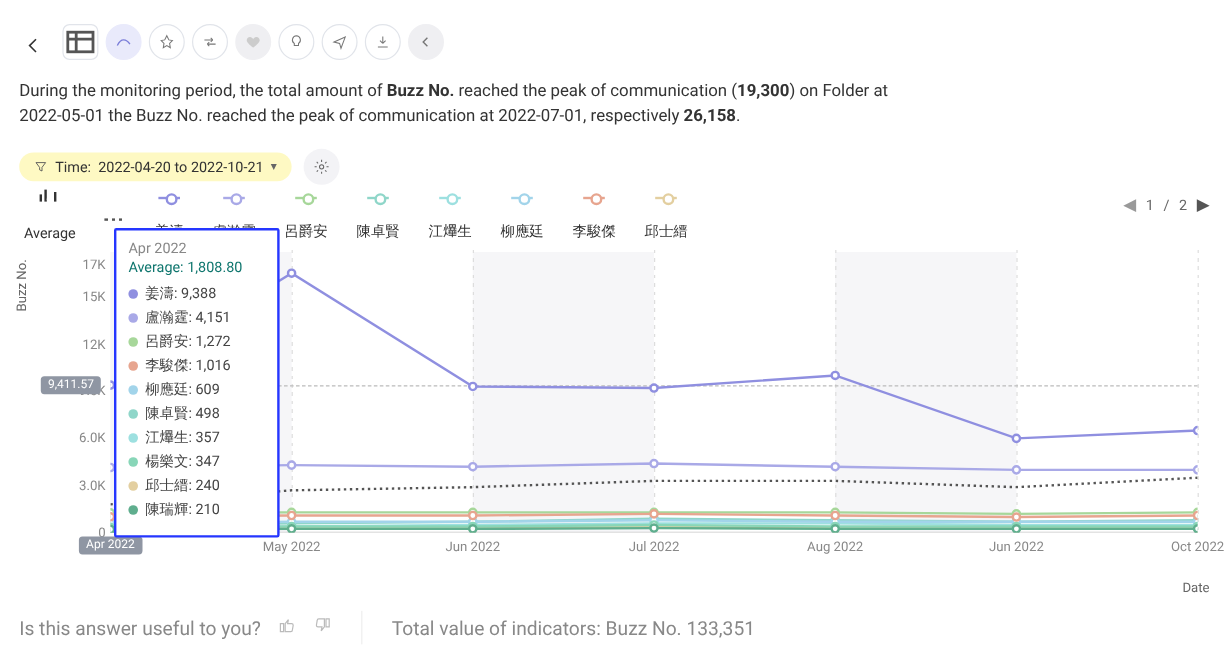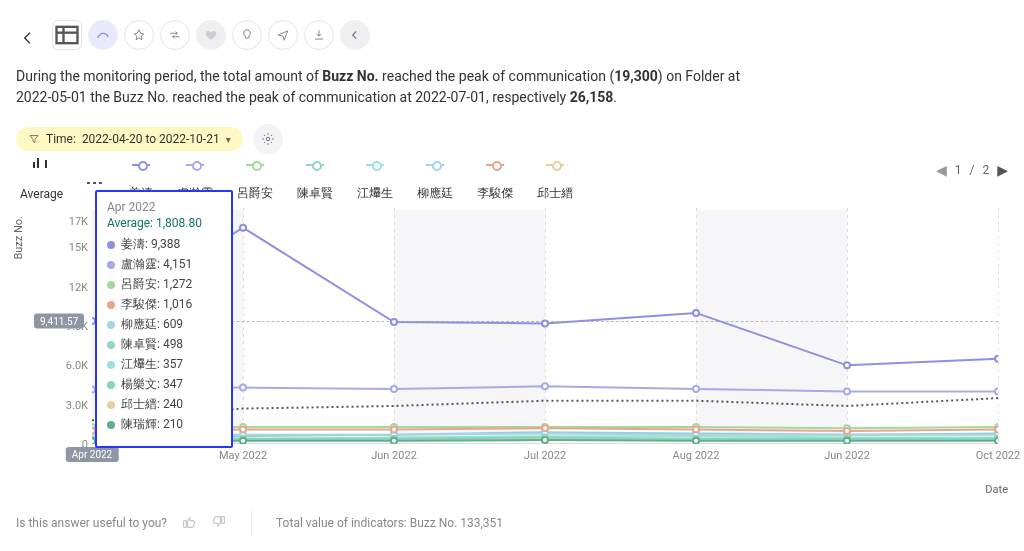--- a/index.html
+++ b/index.html
@@ -54,21 +54,21 @@
   .line { fill:none; stroke-width:2; }
   .dotted { stroke-dasharray:2 3; }
   .pt { fill:#fff; stroke-width:2; }
 
   .tooltip { position:absolute; left:95px; top:190px; width:138px; background:#fff; border:2px solid #2536ff; border-radius:2px; padding:8px 10px 10px 10px; font-size:12px; color:#444; z-index:5; }
   .tooltip .tt-title { color:#888; margin-bottom:2px; }
   .tooltip .tt-avg { color:#0f766e; margin-bottom:6px; }
   .tt-row { display:flex; align-items:center; gap:6px; margin:3px 0; font-size:12px; }
   .tt-dot { width:8px; height:8px; border-radius:50%; display:inline-block; }
 
-  .footer { position:absolute; bottom:14px; left:16px; right:16px; display:flex; align-items:center; gap:14px; font-size:12px; color:#888; }
+  .footer { position:absolute; bottom:14px; left:16px; right:16px; display:flex; align-items:center; gap:14px; font-size:16px; color:#888; }
   .footer .divider { width:1px; height:28px; background:#eee; margin: 0 10px; }
   .thumb { color:#bbb; cursor:pointer; }
 </style>
 </head>
 <body>
 
 <div class="header">
   <div class="back-btn">
     <svg viewBox="0 0 24 24" width="16" height="16">
         <path d="M15 4l-8 8 8 8" fill="none" stroke="#333" stroke-width="2"></path>

